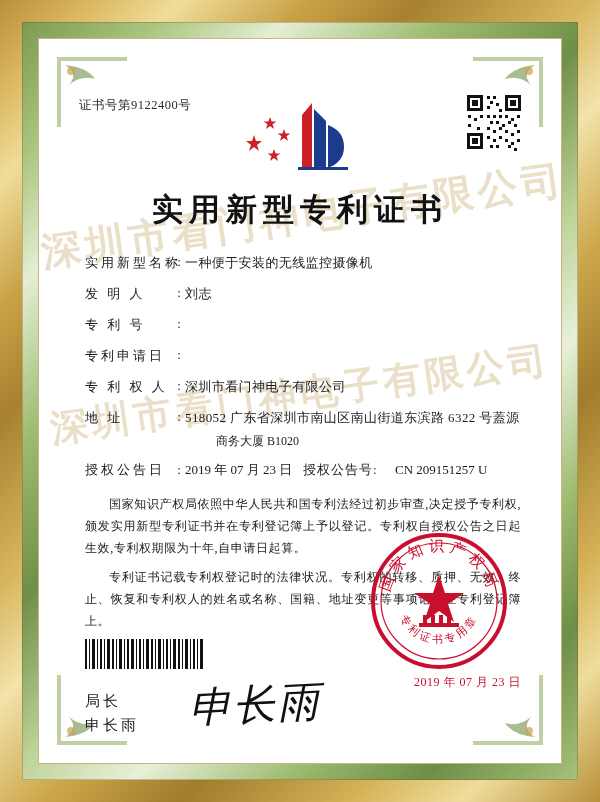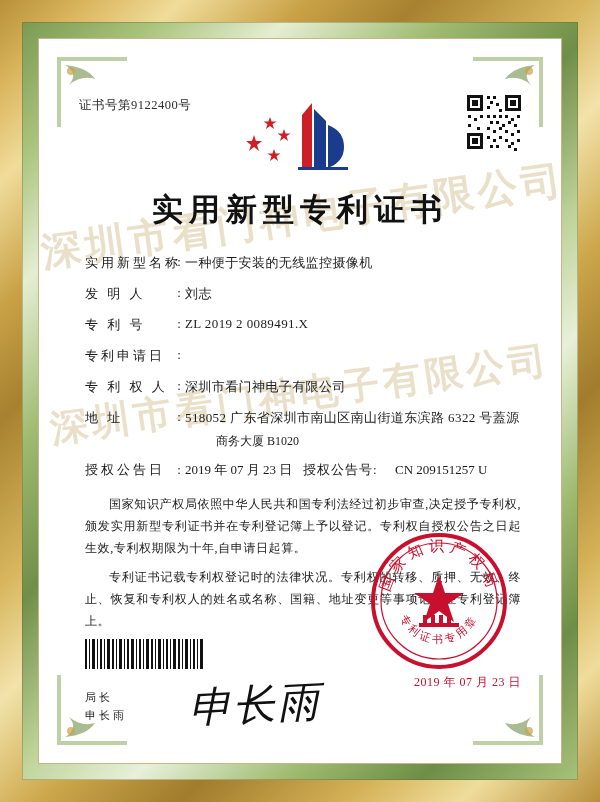--- a/index.html
+++ b/index.html
@@ -217,21 +217,21 @@
     top: 600px;
     width: 120px;
     height: 30px;
   }
 
   
   .sign-block {
     position: absolute;
     left: 46px;
     top: 650px;
-    font-size: 11px;
+    font-size: 15px;
     color: #1b1b1b;
     letter-spacing: 3px;
     line-height: 1.6;
   }
   .signature {
     position: absolute;
     left: 150px;
     top: 638px;
     font-size: 42px;
     color: #111;
@@ -371,21 +371,20 @@
 
           <div class="row">
             <span class="lbl">发 明 人</span>
             <span class="colon">:</span>
             <span class="val">刘志</span>
           </div>
 
           <div class="row">
             <span class="lbl">专 利 号</span>
             <span class="colon">:</span>
-            <span class="val">ZL 2019 2 0089491.X</span>
           </div>
 
           <div class="row">
             <span class="lbl">专利申请日</span>
             <span class="colon">:</span>
           </div>
 
           <div class="row">
             <span class="lbl">专 利 权 人</span>
             <span class="colon">:</span>

